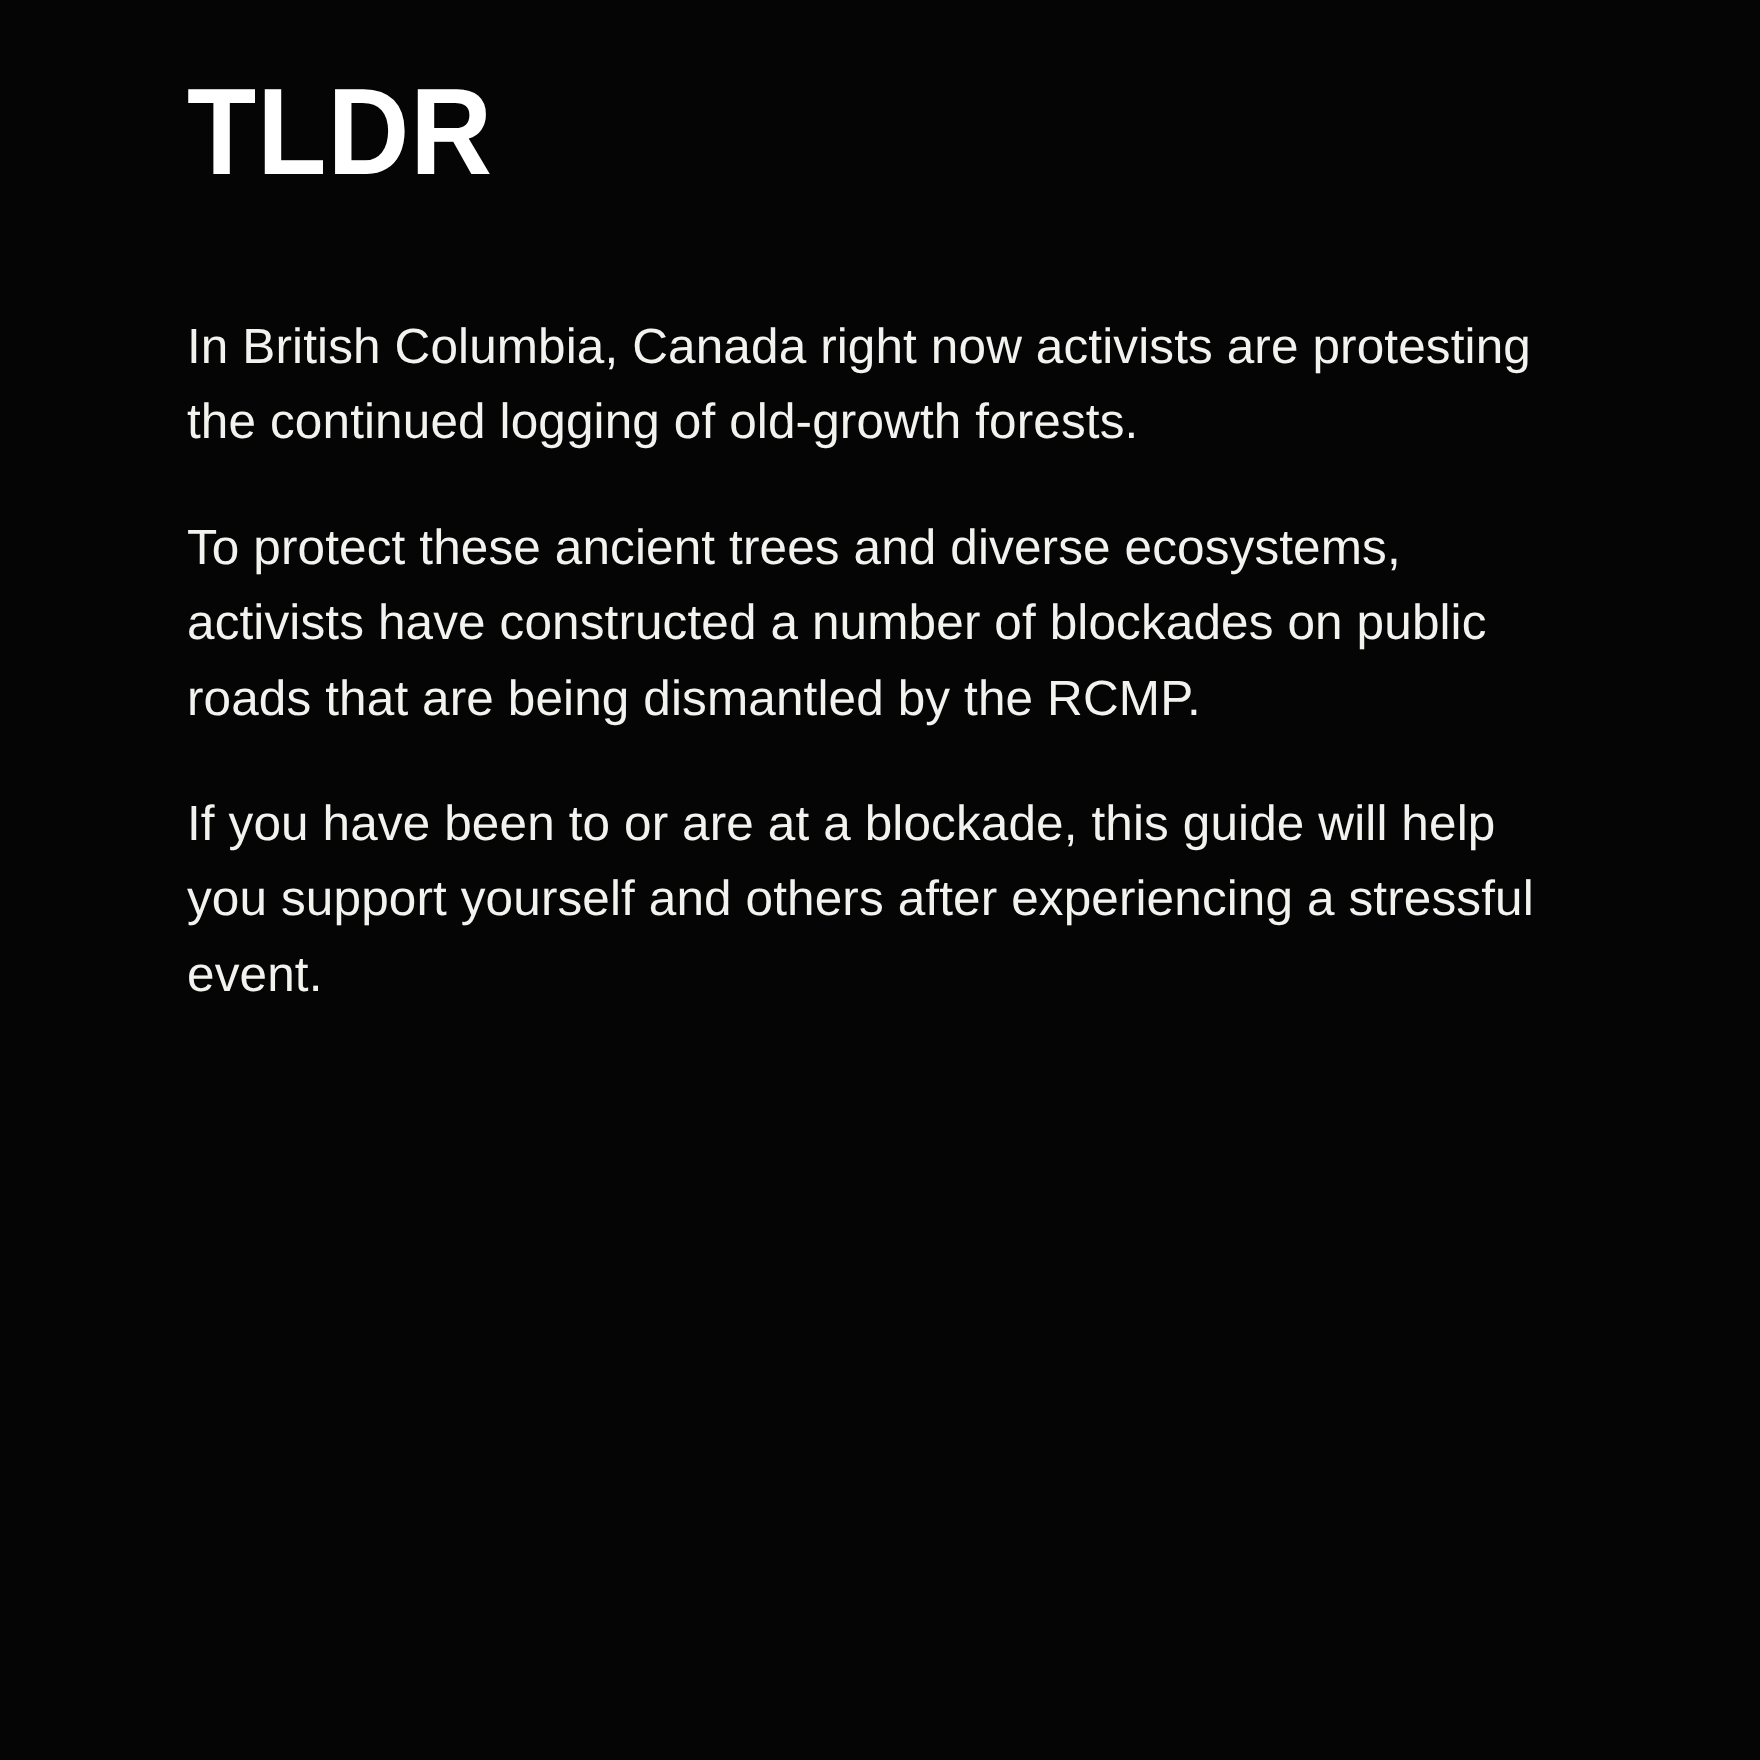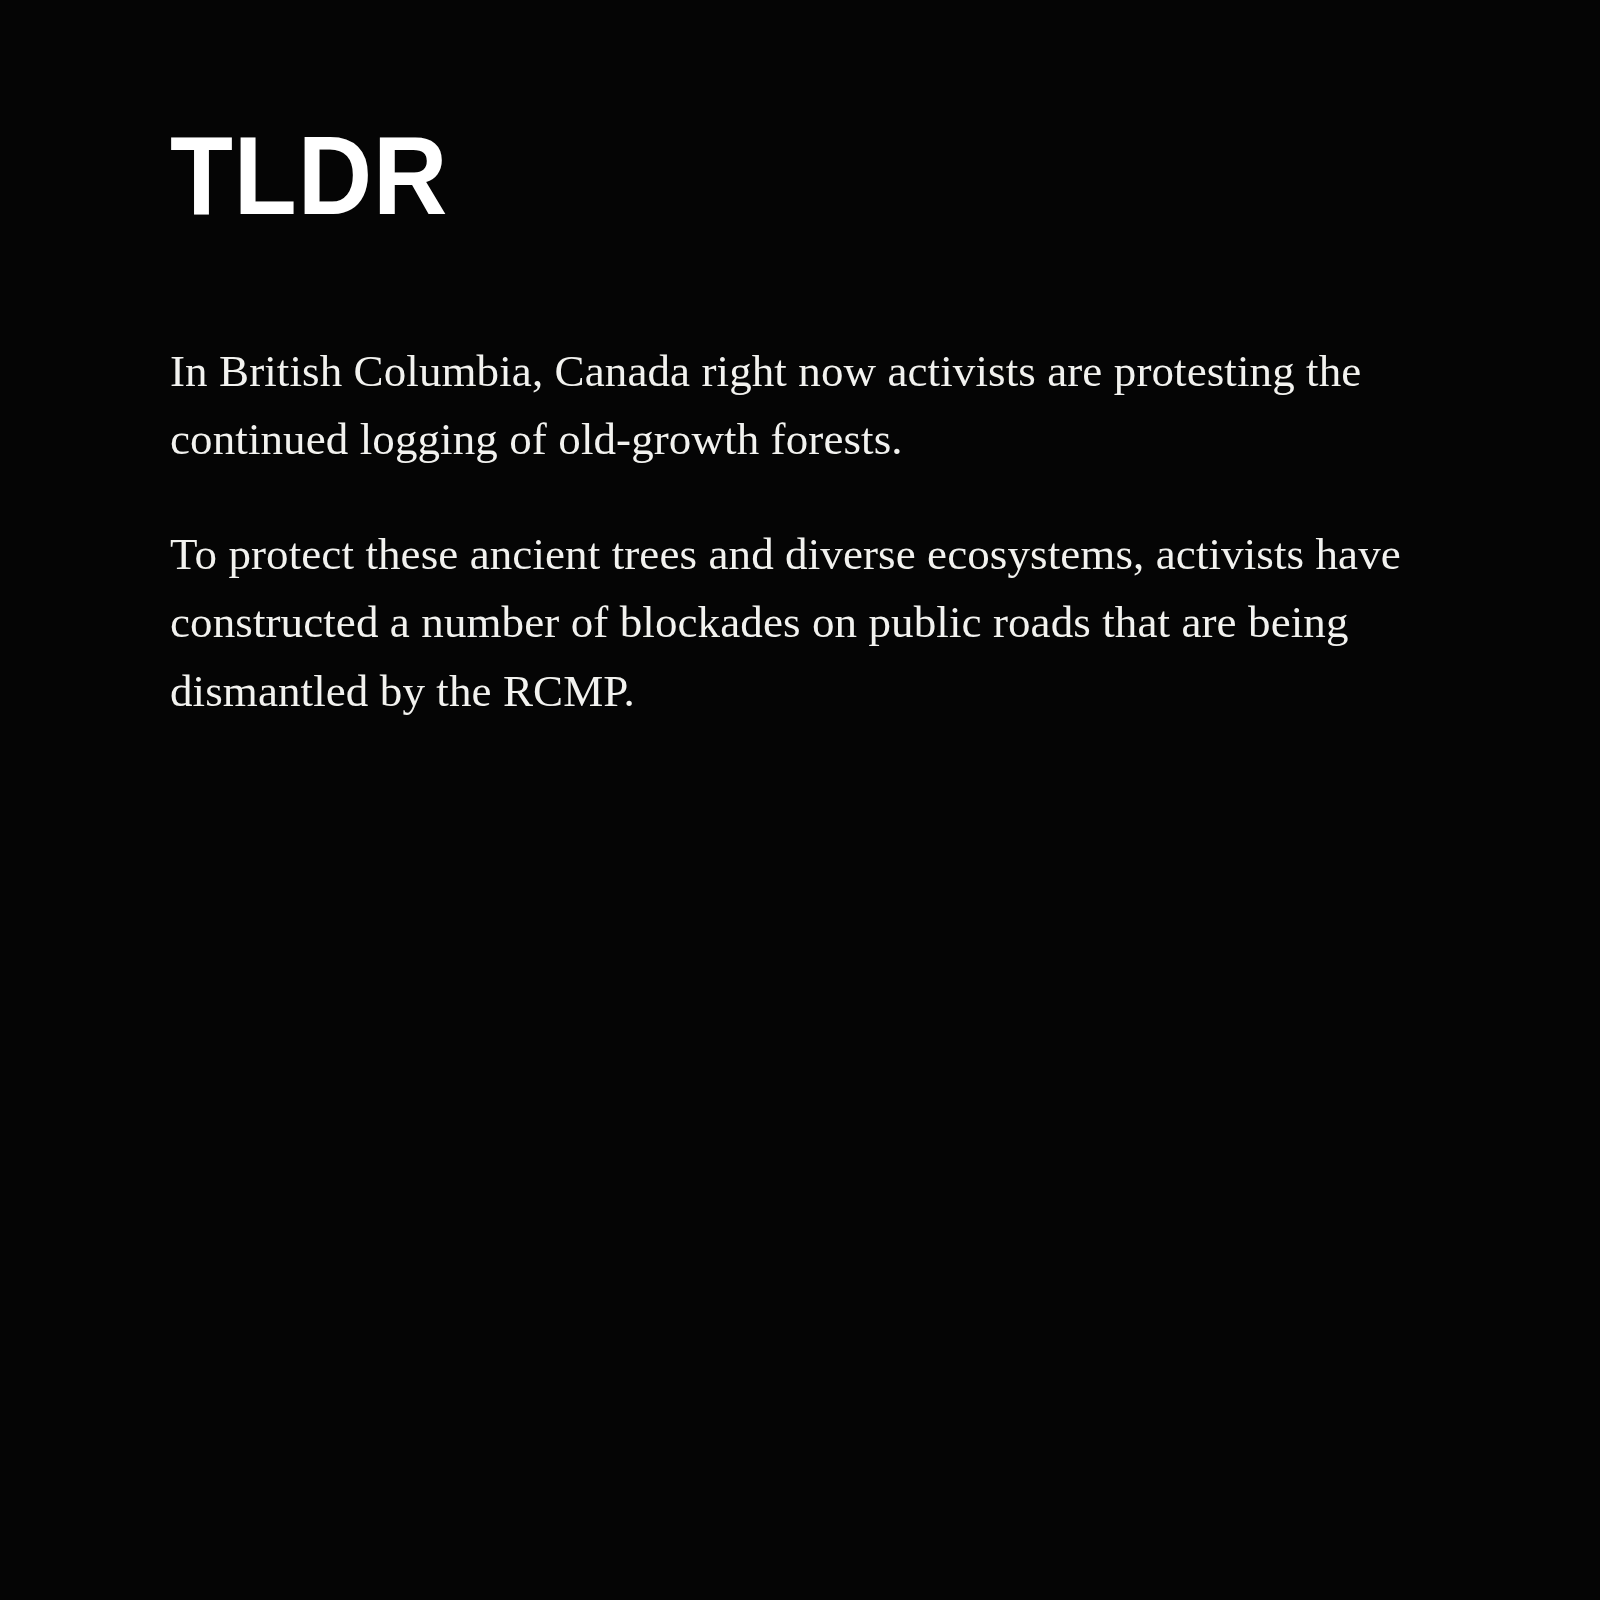--- a/index.html
+++ b/index.html
@@ -11,35 +11,35 @@
     height: 1600px;
     background: #000000;
     overflow: hidden;
   }
   .slide {
     position: relative;
     width: 1600px;
     height: 1600px;
     background: #050505;
     box-sizing: border-box;
-    padding: 120px 170px 0 170px;
+    padding: 64px 170px 0 170px;
   }
   .title {
     font-family: "Liberation Sans", sans-serif;
     font-weight: 700;
     font-size: 112px;
     line-height: 1.0;
     letter-spacing: 1px;
     color: #ffffff;
     margin: 0 0 105px 0;
     transform: scaleX(0.92);
     transform-origin: left center;
   }
   .body-block {
-    font-family: Liberation Serif, serif;
+    font-family: Liberation Sans, sans-serif;
     font-size: 45px;
     line-height: 1.52;
     color: #f2f2ef;
     max-width: 1290px;
   }
   .para {
     margin: 0 0 46px 0;
     letter-spacing: 0.1px;
   }
   .para:last-child {
@@ -49,15 +49,16 @@
 </head>
 <body>
 
 <div class="slide">
 
   <h1 class="title">TLDR</h1>
 
   <div class="body-block">
     <p class="para">In British Columbia, Canada right now activists are protesting the continued logging of old-growth forests.</p>
     <p class="para">To protect these ancient trees and diverse ecosystems, activists have constructed a number of blockades on public roads that are being dismantled by the RCMP.</p>
+    <p class="para">If you have been to or are at a blockade, this guide will help you support yourself and others after experiencing a stressful event.</p>
   </div>
 
 </div>
 
 </body></html>

